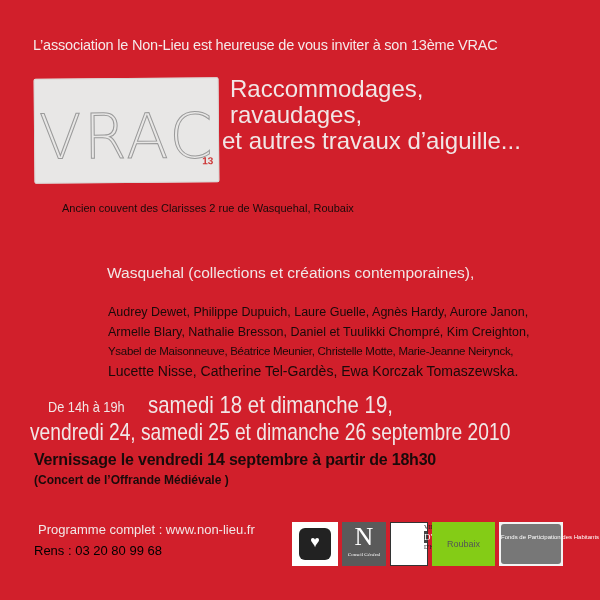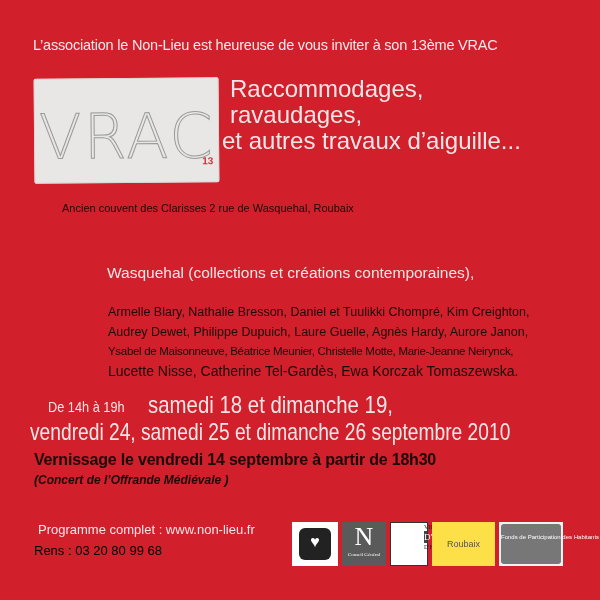--- a/index.html
+++ b/index.html
@@ -20,34 +20,34 @@
   .venue { left:62px; top:202px; font-size:11px; color:#1a0a0a;text-align:right; }
   .expo { left:107px; top:263px; font-size:15.5px; line-height:20px; color:#f1e6e6; }
   .artists { left:108px; top:303px; font-size:12.5px; line-height:19.5px; color:#1a0a0a; }
   .artists .small { font-size:11.5px; letter-spacing:-0.3px; }
   .artists .big { font-size:14px; }
   .dates { color:#f1e6e6; font-family:"Liberation Sans", sans-serif; }
   .d1a { left:48px; top:398px; font-size:15px; transform:scaleX(0.85); transform-origin:left; }
   .d1b { left:148px; top:391px; font-size:24px; transform:scaleX(0.85); transform-origin:left; }
   .d2 { left:30px; top:418px; font-size:24px; transform:scaleX(0.8); transform-origin:left; }
   .vern { left:34px; top:451px; font-size:16px; color:#1a0a0a; font-weight:bold; letter-spacing:-0.2px; }
-  .concert { left:34px; top:473px; font-size:12px; color:#1a0a0a; font-weight:bold;font-style:italic; }
+  .concert { left:34px; top:473px; font-size:12px; color:#1a0a0a; font-weight:bold; }
   .prog { left:38px; top:522px; font-size:13px; color:#f1e6e6; }
   .rens { left:34px; top:543px; font-size:13px; color:#000000; }
   .logos { left:292px; top:522px; display:flex; gap:4px; align-items:flex-start; }
   .logo { height:44px; background:#fff; position:relative; box-sizing:border-box; font-family:"Liberation Serif", serif; }
   .logo1 { width:46px; }
   .logo1 .badge { position:absolute; left:7px; top:6px; width:32px; height:32px; border-radius:6px; background:#222;
                   color:#fff; font-size:16px; text-align:center; line-height:28px; }
   .logo2 { width:44px; background:#5a5a5a; color:#fff; text-align:center; }
   .logo2 .n { font-size:26px; line-height:30px; display:block; }
   .logo2 .t { font-size:5px; display:block; }
   .logo3 { width:38px; border:1px solid #333; text-align:left; font-size:6px; line-height:8px; color:#222;padding-left:33px; }
   .logo3 .m { background:#444; color:#fff; font-size:9px; line-height:12px; display:block; }
-  .logo4 { width:63px; background:#fde047; text-align:center; font-family:"Liberation Sans", sans-serif;
+  .logo4 { width:63px; background:#84cc16; text-align:center; font-family:"Liberation Sans", sans-serif;
            color:#555; font-size:9px; line-height:44px; }
   .logo5 { width:64px; background:#f3f3f3; padding:2px; }
   .logo5 .in { background:#777; color:#fff; height:100%; border-radius:3px; font-family:"Liberation Sans", sans-serif;
                font-size:6px; text-align:right; padding:10px 3px 0 0; box-sizing:border-box; line-height:7px; }
 </style>
 </head>
 <body>
 
 <div class="abs intro">L’association le Non-Lieu est heureuse de vous inviter à son 13ème VRAC</div>
 
@@ -62,22 +62,22 @@
   <div class="l3">et autres travaux d’aiguille...</div>
 </div>
 
 <div class="abs venue">Ancien couvent des Clarisses 2 rue de Wasquehal, Roubaix</div>
 
 <div class="abs expo">
   <div>Wasquehal (collections et créations contemporaines),</div>
 </div>
 
 <div class="abs artists">
+  <div>Audrey Dewet, Philippe Dupuich, Laure Guelle, Agnès Hardy, Aurore Janon,</div>
   <div>Armelle Blary, Nathalie Bresson, Daniel et Tuulikki Chompré, Kim Creighton,</div>
-  <div>Audrey Dewet, Philippe Dupuich, Laure Guelle, Agnès Hardy, Aurore Janon,</div>
   <div class="small">Ysabel de Maisonneuve, Béatrice Meunier, Christelle Motte, Marie-Jeanne Neirynck,</div>
   <div class="big">Lucette Nisse, Catherine Tel-Gardès, Ewa Korczak Tomaszewska.</div>
 </div>
 
 <div class="abs dates d1a">De 14h à 19h</div>
 <div class="abs dates d1b">samedi 18 et dimanche 19,</div>
 <div class="abs dates d2">vendredi 24, samedi 25 et dimanche 26 septembre 2010</div>
 
 <div class="abs vern">Vernissage le vendredi 14 septembre à partir de 18h30</div>
 <div class="abs concert">(Concert de l’Offrande Médiévale )</div>

